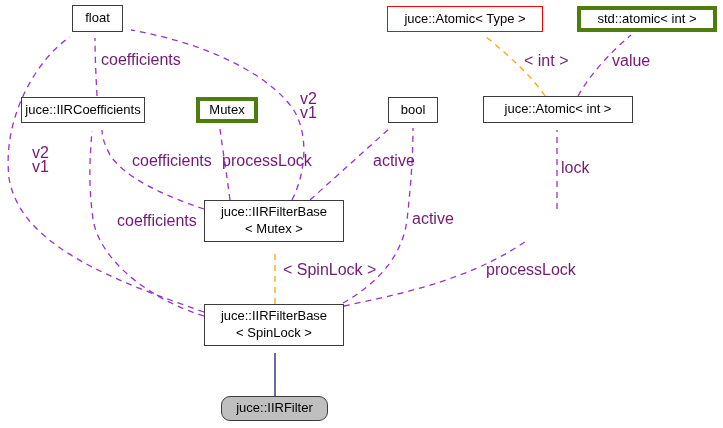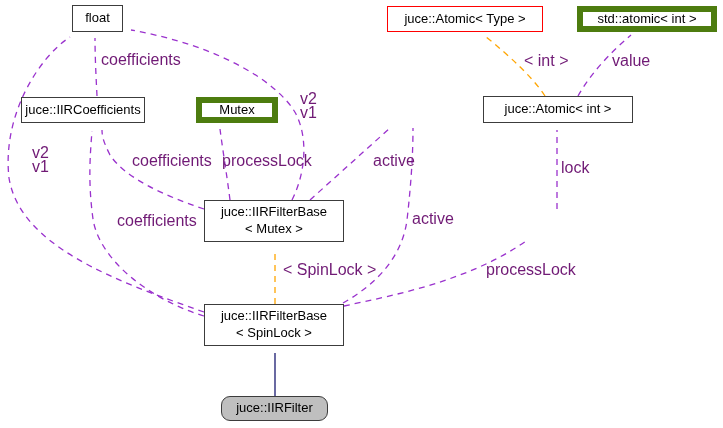--- a/index.html
+++ b/index.html
@@ -11,21 +11,21 @@
   .edges path{fill:none;stroke-width:1.3px;}
   .e-purple{stroke:#9a32cd;stroke-dasharray:6 5;}
   .e-orange{stroke:#ffa500;stroke-dasharray:6 5;}
   .e-navy{stroke:#191970;stroke-width:1.6px;}
   .node{
     position:absolute;background:#ffffff;border:1.5px solid #3c3c3c;
     box-sizing:border-box;display:flex;flex-direction:column;
     align-items:center;justify-content:center;text-align:center;
     font-size:13px;line-height:1.3;color:#000;cursor:pointer;white-space:nowrap;
   }
-  .node.gray-border{border:6px solid #4d7c0f;cursor:default;}
+  .node.gray-border{border:4px solid #4d7c0f;cursor:default;}
   .node.red-border{border:1.5px solid #ff0000;}
   .node.selected{background:#bfbfbf;border-width:1.8px;cursor:default;border-radius:9px;}
   .elabel{
     position:absolute;font-size:16px;color:#701a75;line-height:14px;
     white-space:nowrap;pointer-events:none;
   }
 </style>
 </head>
 <body>
 
@@ -61,32 +61,35 @@
   </svg>
 
   <div class="node" style="left:72px;top:5px;width:51px;height:27px">
     <span>float</span>
   </div>
 
   <div class="node" style="left:21px;top:97px;width:124px;height:26px">
     <span>juce::IIRCoefficients</span>
   </div>
 
-  <div class="node gray-border" style="left:196px;top:97px;width:82px;height:26px">
+  <div class="node gray-border" style="left:196px;top:97px;width:62px;height:26px">
     <span>Mutex</span>
   </div>
 
   <div class="node red-border" style="left:387px;top:6px;width:156px;height:26px">
     <span>juce::Atomic&lt; Type &gt;</span>
   </div>
 
   <div class="node gray-border" style="left:577px;top:6px;width:140px;height:26px">
     <span>std::atomic&lt; int &gt;</span>
   </div>
 
+  <div class="node" style="left:388px;top:97px;width:50px;height:26px">
+    <span>bool</span>
+  </div>
 
   <div class="node" style="left:483px;top:96px;width:150px;height:27px">
     <span>juce::Atomic&lt; int &gt;</span>
   </div>
 
   <div class="node" style="left:204px;top:200px;width:140px;height:42px">
     <span>juce::IIRFilterBase</span>
     <span>&lt; Mutex &gt;</span>
   </div>
 

